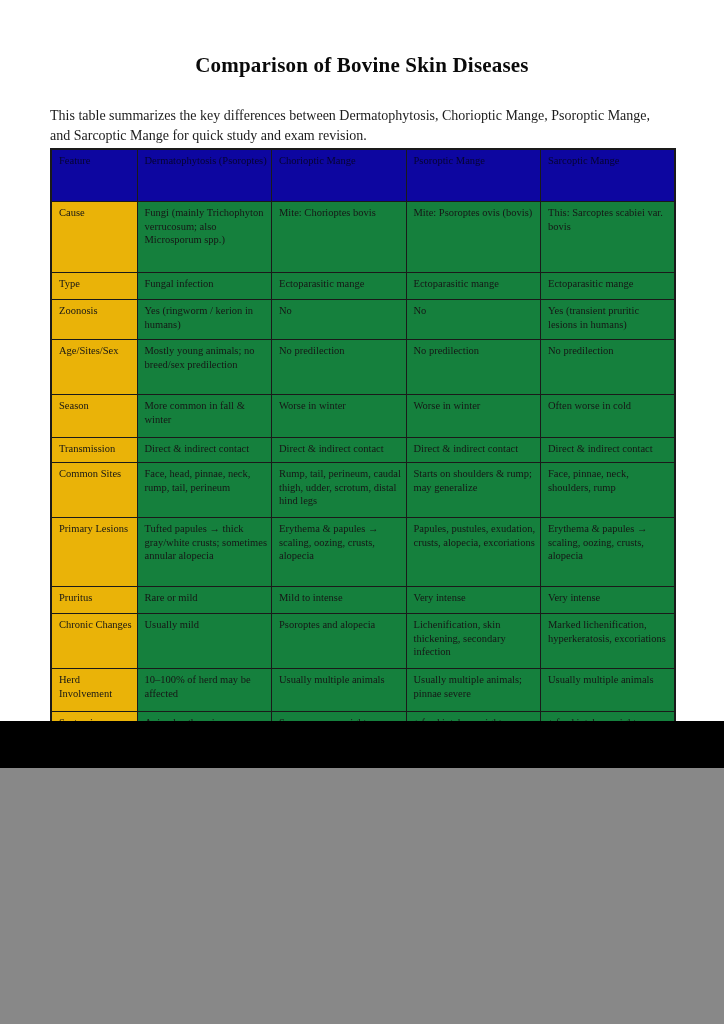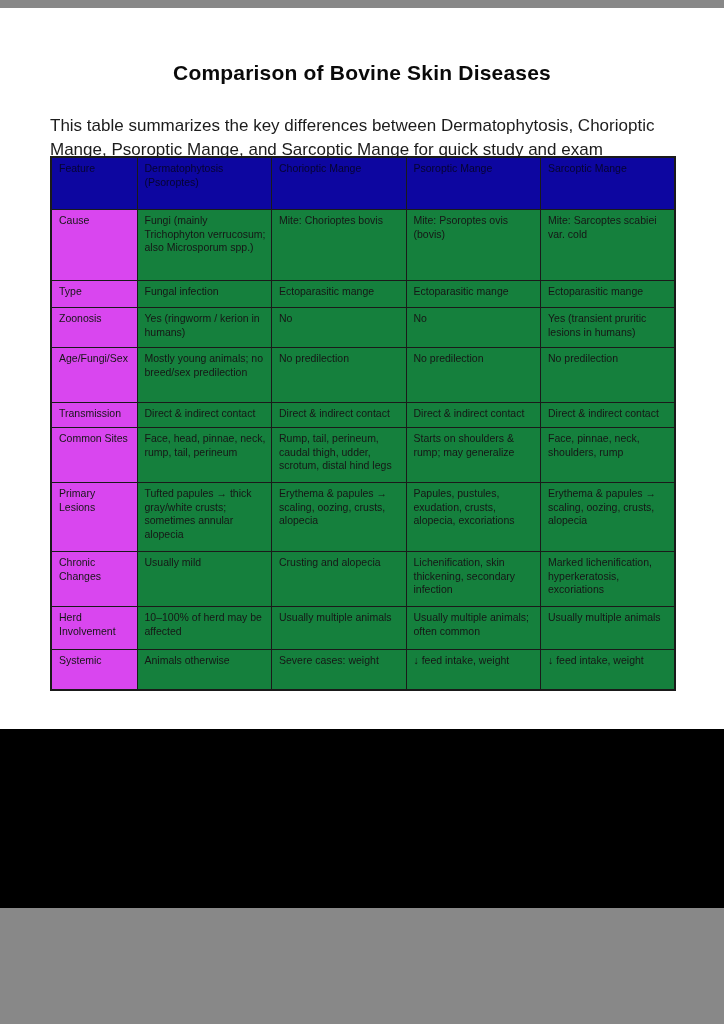--- a/index.html
+++ b/index.html
@@ -1,33 +1,33 @@
 <!DOCTYPE html>
 <html><head>
 <meta charset="utf-8">
 <style>
   html,body{margin:0;padding:0;background:#888;}
   .page{
     position:relative;
-    width:724px;height:900px;
-    margin:8px auto;
+    width:724px;height:768px;
+    margin:0 auto;
     background:#ffffff;
     overflow:hidden;
-    font-family:Liberation Sans, sans-serif;
+    font-family:Liberation Serif, serif;
     color:#111;
   }
   .title{
     position:absolute;top:53px;left:0;width:100%;
     text-align:center;
     font-size:21px;font-weight:700;color:#0a0a0a;
     letter-spacing:0.2px;
   }
   .intro{
     position:absolute;top:106px;left:50px;width:612px;
-    font-size:17px;line-height:1.42;color:#1c1c1c;
+    font-size:14px;line-height:1.42;color:#1c1c1c;
   }
   table.cmp{
     position:absolute;top:148px;left:50px;
     width:624px;
     border-collapse:collapse;
     table-layout:fixed;
     font-size:10.5px;line-height:1.3;
     border:2px solid #1a1a1a;
   }
   table.cmp col.c-feature{width:86px;}
@@ -40,21 +40,21 @@
     overflow:hidden;
     overflow-wrap:break-word;
   }
   .hcell{
     background:#0d06a0;
     color:#060430;
     font-weight:400;
     height:43px;
   }
   .fcell{
-    background:#d946ef;
+    background:#eab308;
     font-weight:400;
     color:#161616;
   }
   td.dcell{background:#15803d;color:#161616;}
   tr.h71{height:71px;} tr.h27{height:27px;} tr.h40{height:40px;}
   tr.h55{height:55px;} tr.h43{height:43px;padding-left:36px;} tr.h25{height:25px;padding-left:17px;}
   tr.h69{height:69px;}
   .black-band{
     position:absolute;left:0;top:721px;
     width:724px;height:303px;
@@ -86,42 +86,49 @@
         <th class="hcell">Psoroptic Mange</th>
         <th class="hcell">Sarcoptic Mange</th>
       </tr>
     </thead>
     <tbody>
       <tr class="h71">
         <th class="fcell">Cause</th>
         <td class="dcell">Fungi (mainly Trichophyton verrucosum; also Microsporum spp.)</td>
         <td class="dcell">Mite: Chorioptes bovis</td>
         <td class="dcell">Mite: Psoroptes ovis (bovis)</td>
-        <td class="dcell">Mite: Sarcoptes scabiei var. cold</td>
+        <td class="dcell">This: Sarcoptes scabiei var. bovis</td>
       </tr>
       <tr class="h27">
         <th class="fcell">Type</th>
         <td class="dcell">Fungal infection</td>
         <td class="dcell">Ectoparasitic mange</td>
         <td class="dcell">Ectoparasitic mange</td>
         <td class="dcell">Ectoparasitic mange</td>
       </tr>
       <tr class="h40">
         <th class="fcell">Zoonosis</th>
         <td class="dcell">Yes (ringworm / kerion in humans)</td>
         <td class="dcell">No</td>
         <td class="dcell">No</td>
         <td class="dcell">Yes (transient pruritic lesions in humans)</td>
       </tr>
       <tr class="h55">
-        <th class="fcell">Age/Fungi/Sex</th>
+        <th class="fcell">Age/Sites/Sex</th>
         <td class="dcell">Mostly young animals; no breed/sex predilection</td>
         <td class="dcell">No predilection</td>
         <td class="dcell">No predilection</td>
         <td class="dcell">No predilection</td>
+      </tr>
+      <tr class="h43">
+        <th class="fcell">Season</th>
+        <td class="dcell">More common in fall &amp; winter</td>
+        <td class="dcell">Worse in winter</td>
+        <td class="dcell">Worse in winter</td>
+        <td class="dcell">Often worse in cold</td>
       </tr>
       <tr class="h25">
         <th class="fcell">Transmission</th>
         <td class="dcell">Direct &amp; indirect contact</td>
         <td class="dcell">Direct &amp; indirect contact</td>
         <td class="dcell">Direct &amp; indirect contact</td>
         <td class="dcell">Direct &amp; indirect contact</td>
       </tr>
       <tr class="h55">
         <th class="fcell">Common Sites</th>
@@ -130,32 +137,39 @@
         <td class="dcell">Starts on shoulders &amp; rump; may generalize</td>
         <td class="dcell">Face, pinnae, neck, shoulders, rump</td>
       </tr>
       <tr class="h69">
         <th class="fcell">Primary Lesions</th>
         <td class="dcell">Tufted papules → thick gray/white crusts; sometimes annular alopecia</td>
         <td class="dcell">Erythema &amp; papules → scaling, oozing, crusts, alopecia</td>
         <td class="dcell">Papules, pustules, exudation, crusts, alopecia, excoriations</td>
         <td class="dcell">Erythema &amp; papules → scaling, oozing, crusts, alopecia</td>
       </tr>
+      <tr class="h27">
+        <th class="fcell">Pruritus</th>
+        <td class="dcell">Rare or mild</td>
+        <td class="dcell">Mild to intense</td>
+        <td class="dcell">Very intense</td>
+        <td class="dcell">Very intense</td>
+      </tr>
       <tr class="h55">
         <th class="fcell">Chronic Changes</th>
         <td class="dcell">Usually mild</td>
-        <td class="dcell">Crusting and alopecia</td>
+        <td class="dcell">Psoroptes and alopecia</td>
         <td class="dcell">Lichenification, skin thickening, secondary infection</td>
         <td class="dcell">Marked lichenification, hyperkeratosis, excoriations</td>
       </tr>
       <tr class="h43">
         <th class="fcell">Herd Involvement</th>
         <td class="dcell">10–100% of herd may be affected</td>
         <td class="dcell">Usually multiple animals</td>
-        <td class="dcell">Usually multiple animals; often common</td>
+        <td class="dcell">Usually multiple animals; pinnae severe</td>
         <td class="dcell">Usually multiple animals</td>
       </tr>
       <tr class="h40">
         <th class="fcell">Systemic</th>
         <td class="dcell">Animals otherwise</td>
         <td class="dcell">Severe cases: weight</td>
         <td class="dcell">↓ feed intake, weight</td>
         <td class="dcell">↓ feed intake, weight</td>
       </tr>
     </tbody>

